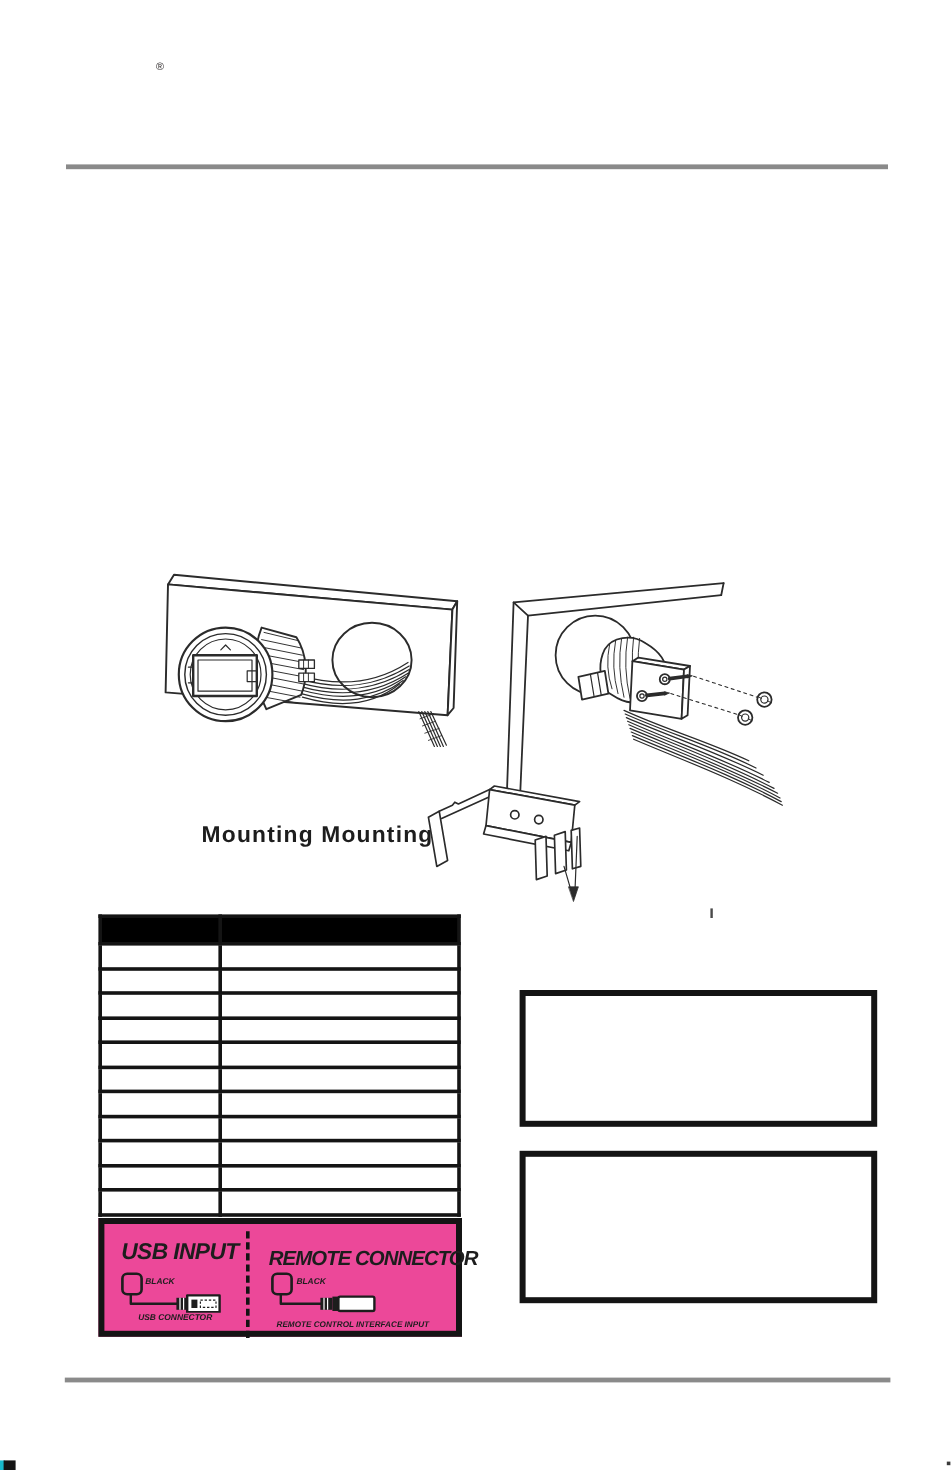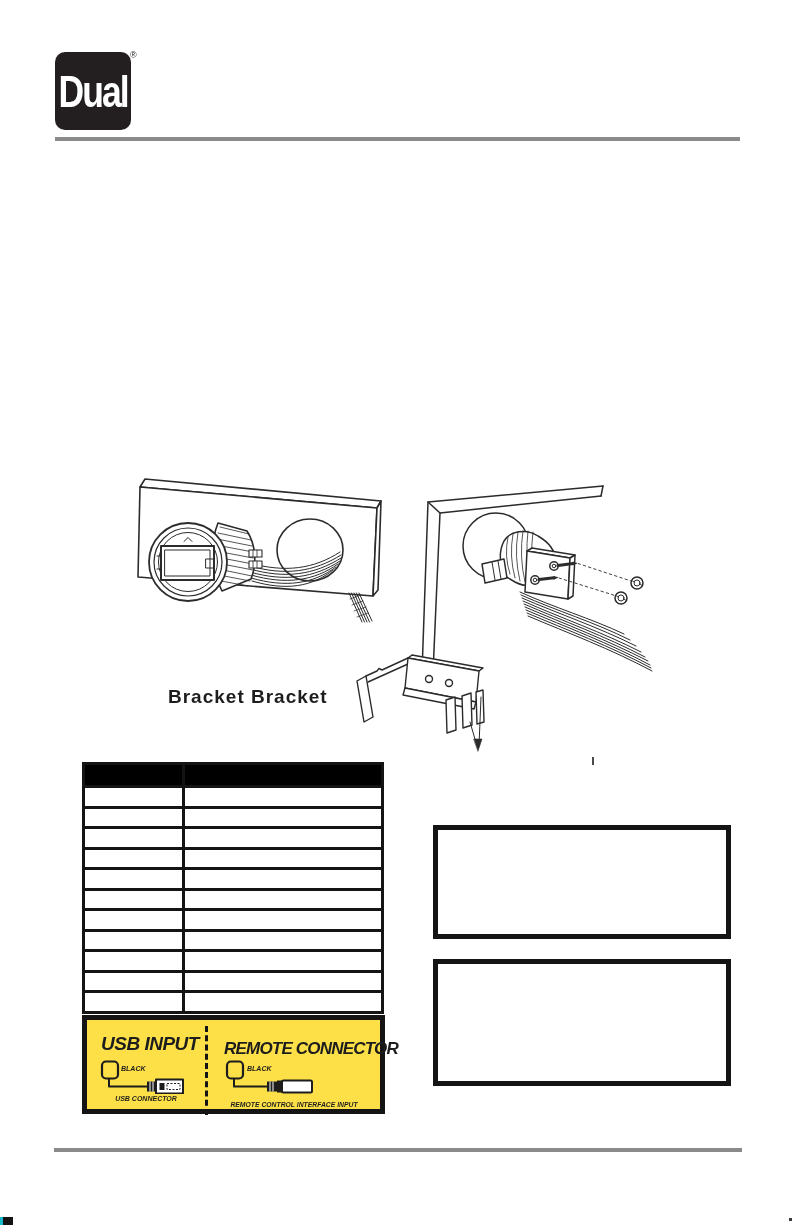--- a/index.html
+++ b/index.html
@@ -34,21 +34,21 @@
   .wiring-table{
     left:82px;top:762px;width:302px;border-collapse:collapse;table-layout:fixed;
   }
   .wiring-table th,.wiring-table td{border:3px solid #141414;padding:0;}
   .wiring-table th{height:20px;background:#000;}
   .wiring-table td{height:17.5px;background:#fff;}
 
   
   .connector-panel{
     left:82px;top:1015px;width:303px;height:99px;border:5px solid #141414;
-    box-sizing:border-box;display:flex;background:#fde047;
+    box-sizing:border-box;display:flex;background:#ec4899;
   }
   .cp-section{position:relative;height:100%;}
   .cp-left{width:118px;}
   .cp-right{flex:1;border-left:3px dashed #141414;margin:6px 0;}
   .cp-title{
     position:absolute;top:13px;font-style:italic;font-weight:bold;color:#1d1d1d;
     white-space:nowrap;
   }
   .cp-title-usb{left:14px;font-size:19px;letter-spacing:-0.5px;}
   .cp-title-remote{left:16px;font-size:17px;letter-spacing:-0.8px;}
@@ -66,23 +66,20 @@
   .note-box-2{left:433px;top:959px;width:298px;height:127px;}
 
   
   .artifact{background:#4a4a4a;}
 </style>
 </head>
 <body>
 
 <div class="page">
 
-  <div class="abs logo-block">
-    <span class="logo-text">Dual</span>
-  </div>
   <span class="abs reg-mark">®</span>
   <div class="abs rule header-rule"></div>
 
   <svg class="abs" style="left:100px;top:465px" width="300" height="180" viewBox="0 0 300 180">
     <g fill="none" stroke="#2b2b2b" stroke-width="1.6" stroke-linejoin="round" stroke-linecap="round">
 
       <path d="M40,22 L45,14 L281,36 L277,43 Z" fill="#fff"></path>
       <path d="M40,22 L277,43 L273,131 L38,112 Z" fill="#fff"></path>
       <path d="M277,43 L281,36 L278,125 L273,131 Z" fill="#fff"></path>
 
@@ -188,21 +185,21 @@
         <path d="M103,133 C141,150 182,164 221,184"></path>
         <path d="M104,136 C143,153 185,168 225,189"></path>
         <path d="M105,139 C145,156 187,172 228,193"></path>
         <path d="M106,142 C146,159 189,175 230,197"></path>
         <path d="M107,145 C147,162 190,178 231,200"></path>
         <path d="M108,148 C148,165 191,181 232,203"></path>
       </g>
     </g>
   </svg>
 
-  <div class="abs bracket-label">Bracket Bracket</div>
+  <div class="abs bracket-label">Mounting Mounting</div>
   <svg class="abs" style="left:350px;top:650px" width="150" height="108" viewBox="0 0 150 108">
     <g fill="none" stroke="#2b2b2b" stroke-width="1.4" stroke-linejoin="round" stroke-linecap="round">
 
       <path d="M7,31 L16,26 L23,67 L14,72 Z" fill="#fff"></path>
 
       <path d="M16,26 L27,21 L29,18.5 L32,20 L58,8"></path>
       <path d="M18,32 L58,14"></path>
 
       <path d="M58,8 L62,5 L133,18 L129,21 Z" fill="#fff"></path>
       <path d="M58,8 L129,21 L126,52 L55,38 Z" fill="#fff"></path>

